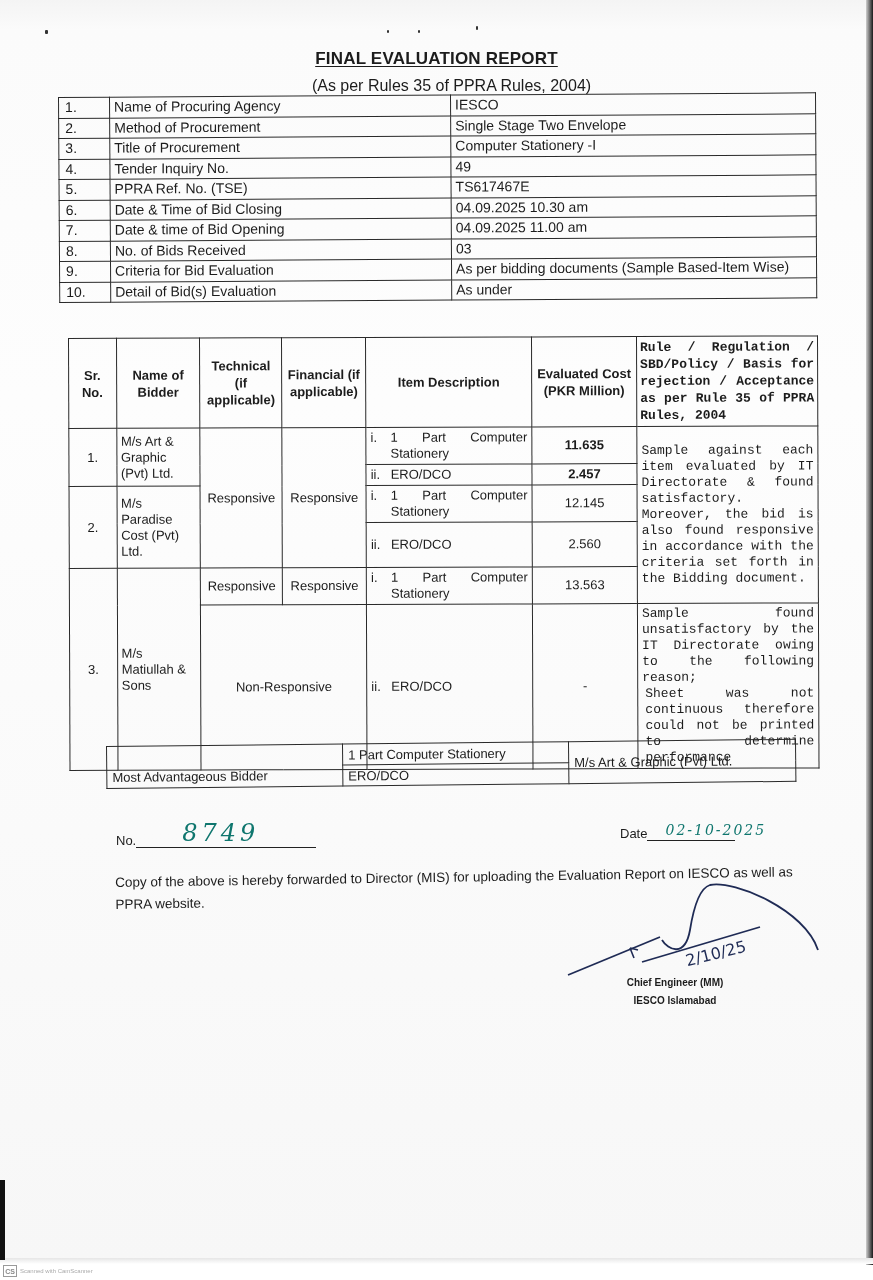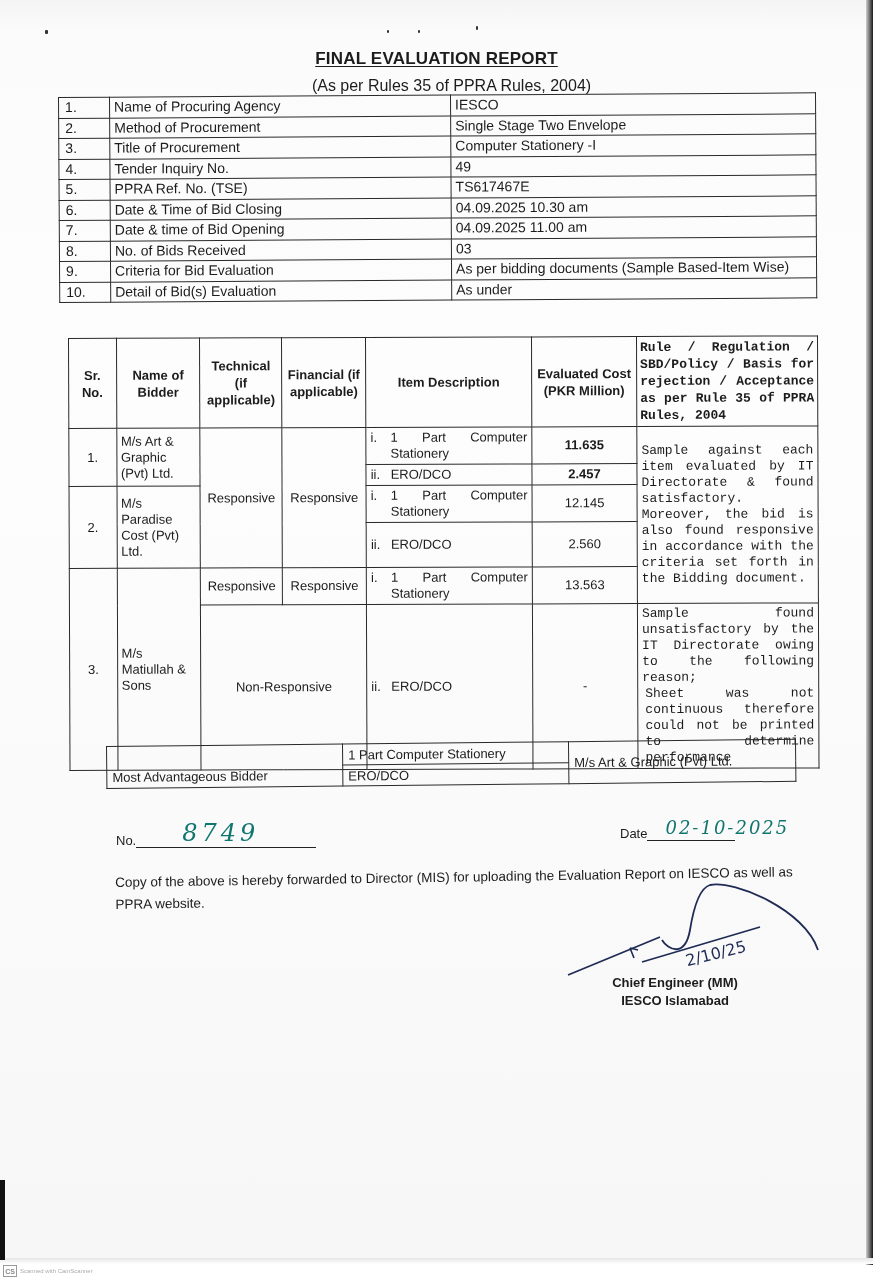--- a/index.html
+++ b/index.html
@@ -76,29 +76,29 @@
 
     .no-block { position: absolute; left: 116px; top: 825px; font-size: 13px; }
     .no-line { display: inline-block; width: 180px; border-bottom: 1px solid #222; height: 22px; position: relative; vertical-align: bottom; }
     .handwritten {
       font-family: "DejaVu Serif", serif; font-style: italic; color: #0f766e;
       position: absolute; letter-spacing: 4px;
     }
     .no-hand { left: 46px; bottom: 0px; font-size: 24px; }
     .date-block { position: absolute; left: 620px; top: 820px; font-size: 13px; }
     .date-line { display: inline-block; width: 88px; border-bottom: 1px solid #222; height: 20px; position: relative; vertical-align: bottom; }
-    .date-hand { left: 18px; bottom: 2px; font-size: 18px; letter-spacing: 2px; white-space: nowrap; }
+    .date-hand { left: 18px; bottom: 2px; font-size: 14px; letter-spacing: 2px; white-space: nowrap; }
 
     .forward {
       position: absolute; left: 115px; top: 872px; width: 680px;
       font-size: 13.5px; line-height: 22px; transform: rotate(-0.9deg); transform-origin: left top;
     }
     .signature { position: absolute; left: 560px; top: 880px; width: 280px; height: 100px; }
     .sig-date { position: absolute; left: 685px; top: 944px; font-size: 16px; color: #1f2b55; font-family: "DejaVu Sans", sans-serif; transform: rotate(-14deg); }
-    .sign-title { position: absolute; left: 590px; top: 974px; width: 170px; text-align: center; font-size: 13px; font-weight: bold; line-height: 18px; }
+    .sign-title { position: absolute; left: 590px; top: 974px; width: 170px; text-align: center; font-size: 10px; font-weight: bold; line-height: 18px; }
 
     .watermark { position: absolute; left: 3px; top: 1265px; font-size: 6px; color: #aaa; display: flex; align-items: center; gap: 3px; }
     .cs-logo { width: 12px; height: 10px; border: 1px solid #999; font-size: 7px; color: #888; display: flex; align-items: center; justify-content: center; font-weight: bold; }
   </style>
 </head>
 <body>
 
 <div class="paper"></div>
 <div class="edge-right"></div>
 <div class="edge-bottom"></div>

